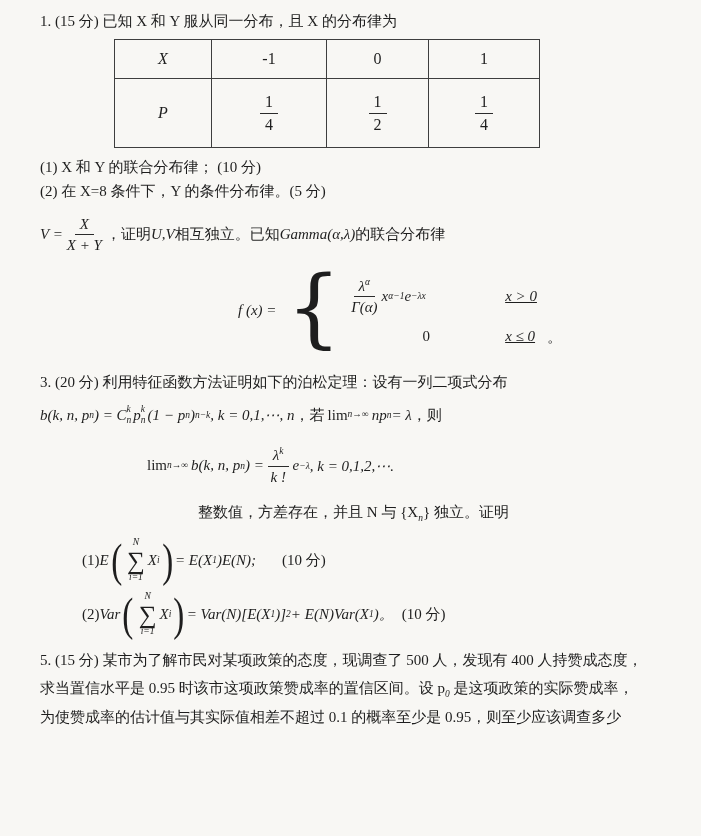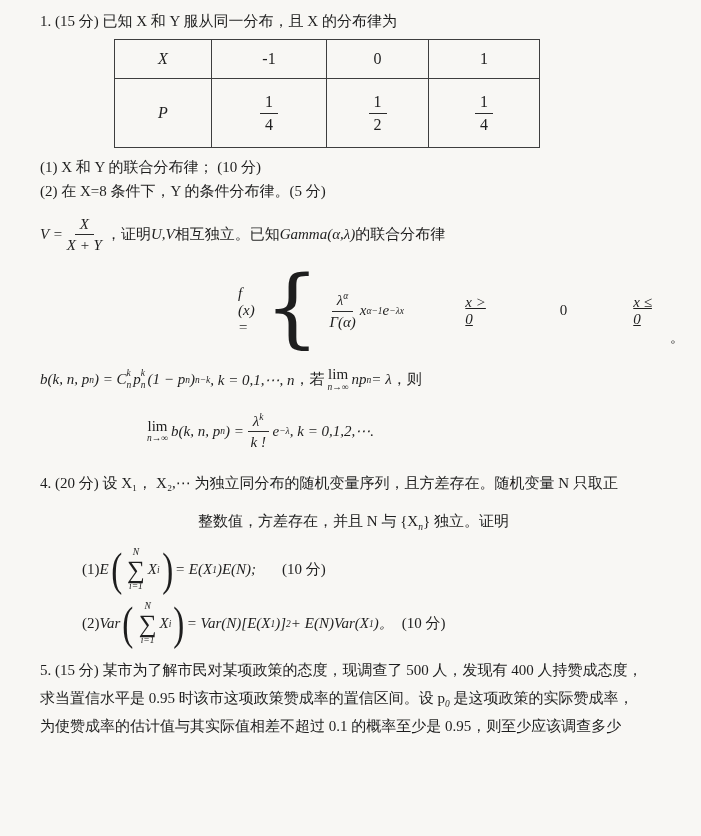--- a/index.html
+++ b/index.html
@@ -13,37 +13,37 @@
   .line{margin:0;line-height:1.55;}
   .it{font-style:italic;}
   sup.s,sub.s{font-size:9.5px;font-style:italic;}
   
   .frac{display:inline-flex;flex-direction:column;align-items:center;vertical-align:middle;margin:0 4px;line-height:1.1;}
   .frac .num{padding:0 5px 2px;border-bottom:1.4px solid #2b2b2b;}
   .frac .den{padding-top:2px;}
   
   .supsub{display:inline-flex;flex-direction:column;justify-content:center;font-size:9.5px;line-height:1.2;vertical-align:-5px;font-style:italic;margin-right:2px;}
   
-  .limstack{display:inline-flex;flex-direction:column;align-items:center;line-height:1.05;vertical-align:-7px;margin:0 3px;}
+  .limstack{display:inline-flex;flex-direction:row;align-items:center;line-height:1.05;vertical-align:-7px;margin:0 3px;}
   .limstack .under{font-size:9.5px;font-style:italic;}
   
   table.dist{border-collapse:collapse;margin:6px 0 0 74px;}
   table.dist td{border:1.6px solid #3e3e3e;text-align:center;font-size:16px;}
   table.dist td:nth-child(1){width:94px;}
   table.dist td:nth-child(2){width:112px;}
   table.dist td:nth-child(3){width:99px;}
   table.dist td:nth-child(4){width:108px;}
   table.dist tr.xrow td{height:36px;}
   table.dist tr.prow td{height:66px;}
   
   .vline{display:flex;align-items:center;margin-top:8px;height:48px;}
   
   .fx{display:flex;align-items:center;margin:6px 0 0 198px;height:92px;}
   .fx .brace{font-size:86px;font-weight:300;line-height:0.8;font-family:"DejaVu Serif",serif;margin:0 6px 6px 10px;}
-  .cases{display:flex;flex-direction:row;}
+  .cases{display:flex;flex-direction:column;gap:12px;}
   .case-row{display:flex;align-items:center;}
   .case-row .bodycell{width:158px;display:flex;align-items:center;}
   .case-row .bodycell.center{justify-content:center;}
   .case-row .cond{font-style:italic;text-decoration:underline;}
   .fx .period{align-self:flex-end;margin:0 0 10px 10px;}
   
   .mathline{display:flex;align-items:center;margin-top:10px;}
   .limitline{margin:16px 0 0 104px;height:46px;}
   
   .sumline{display:flex;align-items:center;margin-left:42px;height:54px;}
@@ -132,20 +132,21 @@
         <span class="cond">x &gt; 0</span>
       </div>
       <div class="case-row">
         <span class="bodycell center">0</span>
         <span class="cond">x ≤ 0</span>
       </div>
     </div>
     <span class="period">。</span>
   </div>
 
+  <p class="line mt14">3. (20 分)  利用特征函数方法证明如下的泊松定理：设有一列二项式分布</p>
 
   <div class="mathline">
     <span class="it">b(k, n, p</span>
       <sub class="s">n</sub>
       <span class="it">) = C</span>
       <span class="supsub">
         <span>k</span>
         <span>n</span>
       </span>
       <span class="it">p</span>
@@ -179,21 +180,20 @@
       <span class="it">) = </span>
       <span class="frac it">
         <span class="num"><span>λ</span><sup class="s">k</sup></span>
         <span class="den">k !</span>
       </span>
       <span class="it">e</span>
       <sup class="s">−λ</sup>
       <span class="it">, k = 0,1,2,⋯.</span>
   </div>
 
-  <p class="line loose mt16">4. (20 分)  设 X₁， X₂,⋯ 为独立同分布的随机变量序列，且方差存在。随机变量 N 只取正</p>
   <p class="line loose mt10"><span>整数值，方差存在，并且 N 与 {X</span><sub class="s">n</sub><span>} 独立。证明</span></p>
 
   <div class="sumline mt6">
     <span>(1) </span>
     <span class="it">E</span>
     <span class="bigparen">(</span>
     <span class="sum">
         <span class="slim">N</span>
         <span class="sigma">∑</span>
         <span class="slim">i=1</span>

